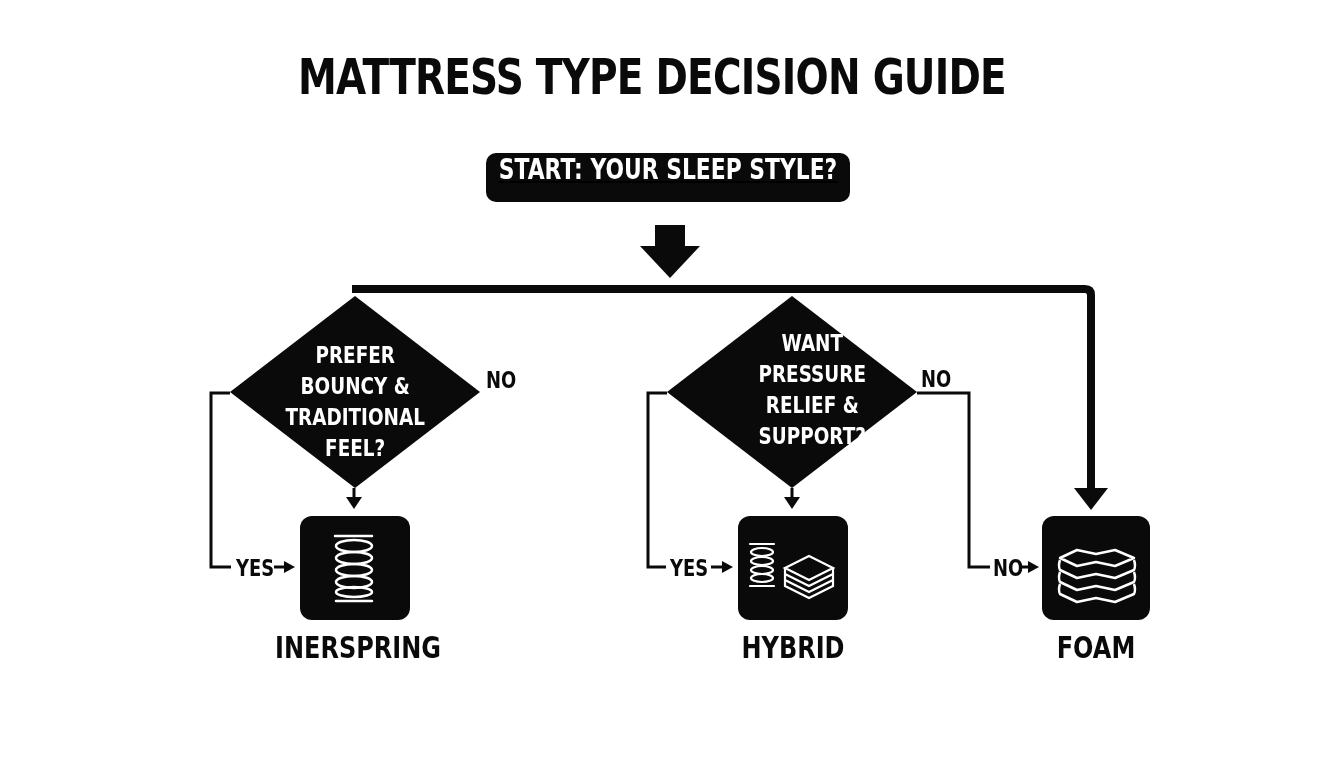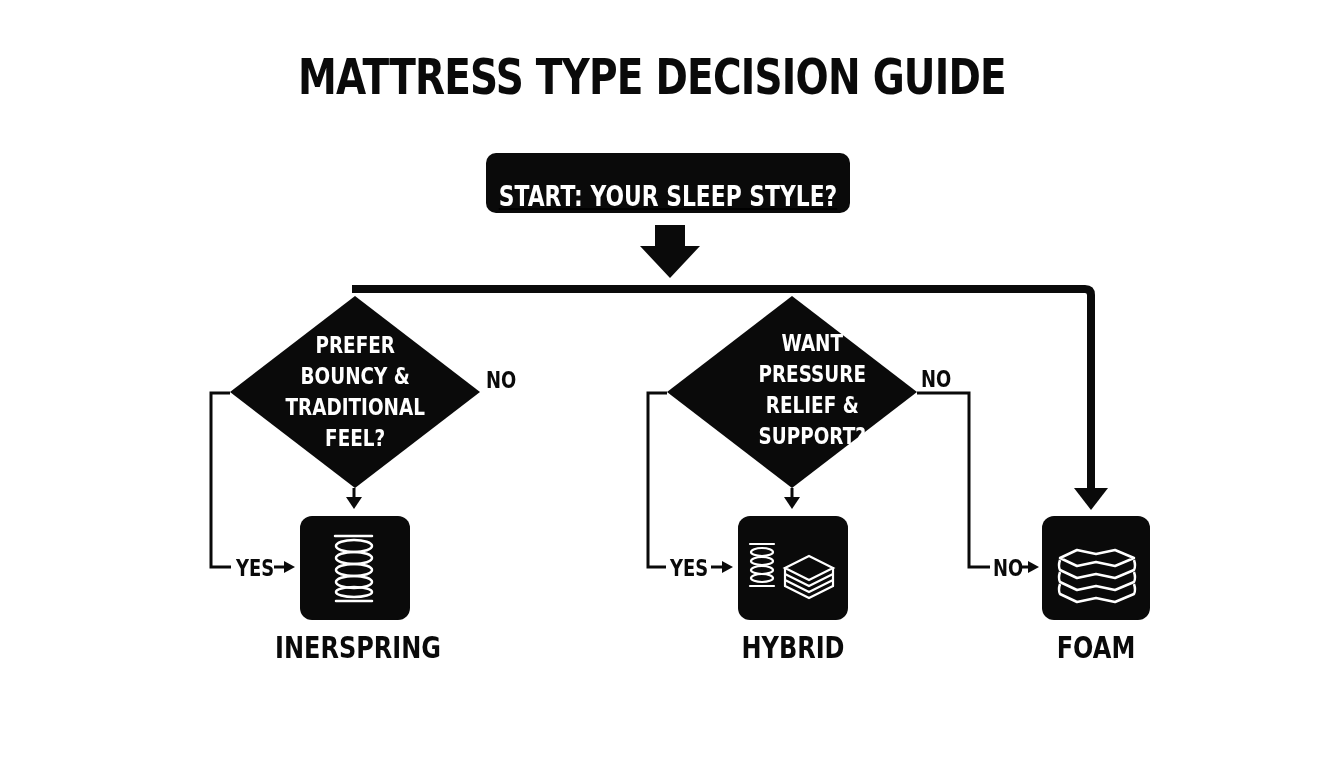--- a/index.html
+++ b/index.html
@@ -5,23 +5,23 @@
     html, body { margin: 0; padding: 0; background: #ffffff; }
     body { width: 1344px; height: 768px; position: relative; overflow: hidden; font-family: "DejaVu Sans", "Liberation Sans", sans-serif; }
     .abs { position: absolute; }
     .title {
       left: 0; width: 1304px; top: 48px; text-align: center;
       font-family: "DejaVu Sans", sans-serif; font-weight: bold;
       font-size: 50px; letter-spacing: -1px; color: #0a0a0a;
       transform: scaleX(0.78); transform-origin: 652px 0;
     }
     .start-box {
-      left: 486px; top: 153px; width: 364px; height: 60px;
+      left: 486px; top: 153px; width: 364px; height: 49px;
       background: #0a0a0a; border-radius: 10px;
-      display: flex; align-items: flex-end; justify-content: center; text-decoration: underline;
+      display: flex; align-items: flex-start; justify-content: center; text-decoration: underline;
     }
     .start-text {
       color: #fff; font-weight: bold; font-size: 28px;
       transform: scaleX(0.78); white-space: nowrap;
     }
     .diamond-text {
       color: #fff; font-weight: bold; font-size: 23px; line-height: 31px;
       text-align: center; transform: scaleX(0.8); white-space: nowrap;
     }
     .label {
@@ -72,21 +72,21 @@
   <polygon points="722,561 733,567 722,573" fill="#0a0a0a"></polygon>
 
   <path d="M917 393 L969 393 L969 567 L990 567" stroke="#0a0a0a" stroke-width="3" fill="none"></path>
   <path d="M1020 567 L1030 567" stroke="#0a0a0a" stroke-width="3" fill="none"></path>
   <polygon points="1028,561 1039,567 1028,573" fill="#0a0a0a"></polygon>
 
   <path d="M792 488 L792 500" stroke="#0a0a0a" stroke-width="3"></path>
   <polygon points="784,497 800,497 792,509" fill="#0a0a0a"></polygon>
 </svg>
 
-<div class="abs" style="left:255px; top:330px; width:200px; display:flex; justify-content:center;">
+<div class="abs" style="left:255px; top:340px; width:200px; display:flex; justify-content:center;">
   <div class="diamond-text">
     <div>PREFER</div>
     <div>BOUNCY &amp;</div>
     <div>TRADITIONAL</div>
     <div>FEEL?</div>
   </div>
 </div>
 <div class="abs label" style="left:486px; top:367px;">NO</div>
 
 <div class="abs" style="left:712px; top:328px; width:200px; display:flex; justify-content:center;">

